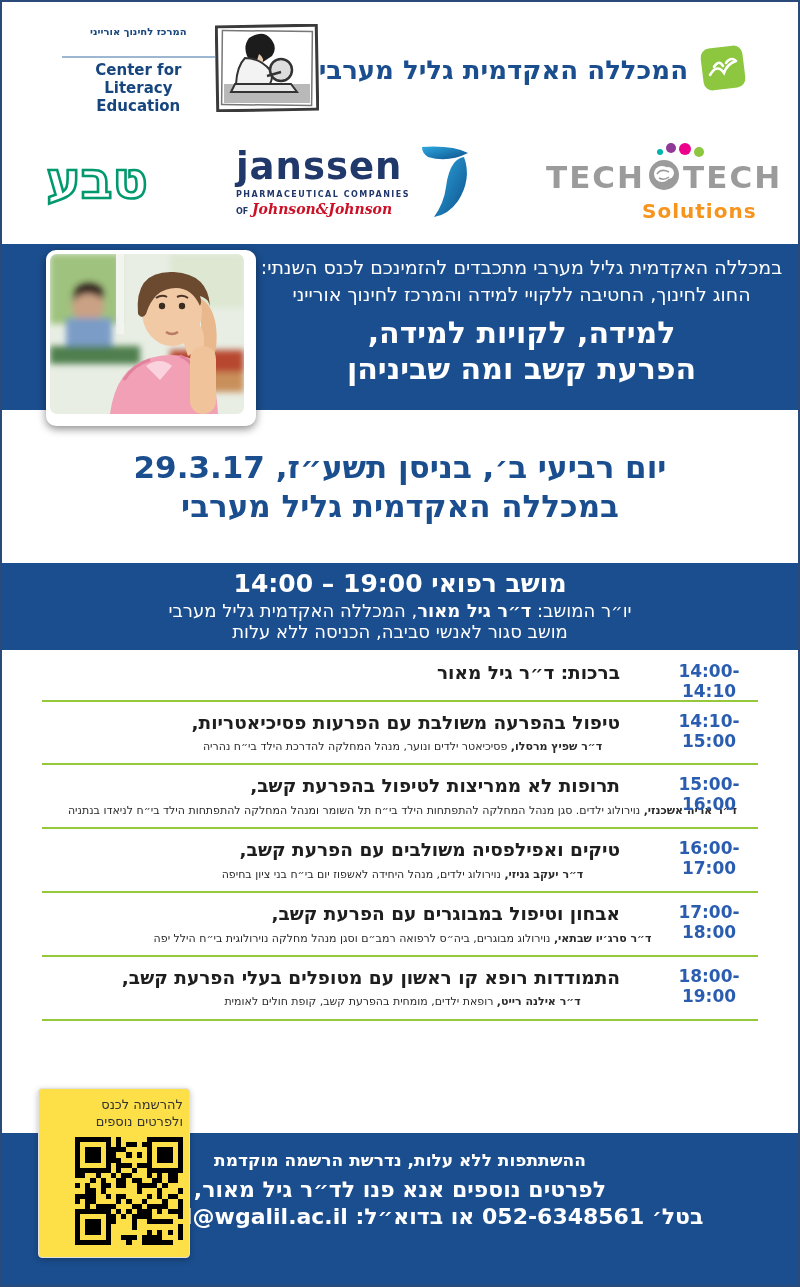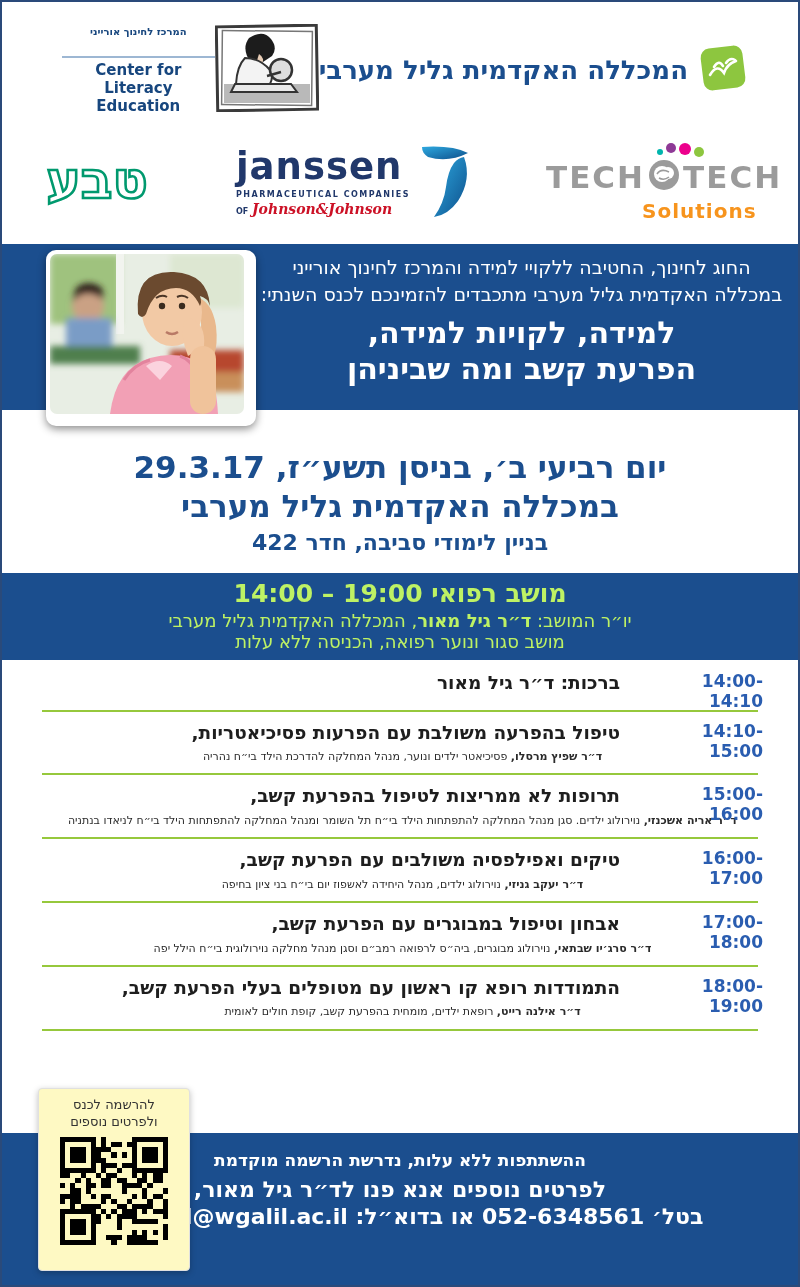--- a/index.html
+++ b/index.html
@@ -34,36 +34,36 @@
     box-shadow:0 3px 8px rgba(0,0,0,.45);padding:4px;z-index:2;}
   .photo-card svg{display:block;border-radius:7px;}
   .banner-text{position:absolute;left:255px;right:12px;top:10px;text-align:center;color:#fff;direction:rtl;}
   .banner-text .lead{font-size:19px;line-height:1.4;}
   .banner-text h1{margin:8px 0 0 0;font-size:30px;line-height:1.2;font-weight:bold;}
   
   .when{text-align:center;direction:rtl;color:#1b4e8e;margin-top:38px;}
   .when .big{font-size:31px;font-weight:bold;line-height:1.25;}
   .when .small{font-size:22px;font-weight:bold;margin-top:4px;}
   
-  .session-band{margin-top:18px;background:#1b4e8e;color:#bef264;text-align:center;direction:rtl;padding:6px 10px 8px 10px;}
+  .session-band{margin-top:37px;background:#1b4e8e;color:#ffffff;text-align:center;direction:rtl;padding:6px 10px 8px 10px;}
   .session-band .title{font-size:25px;font-weight:bold;}
   .session-band .chair{font-size:18px;margin-top:2px;}
   .session-band .note{font-size:18px;}
   .ltr{direction:ltr;unicode-bidi:isolate;}
   
   .schedule{direction:rtl;padding-top:2px;}
   .row{position:relative;padding:9px 35px 9px 40px;min-height:30px;}
-  .time{position:absolute;right:35px;top:9px;width:108px;text-align:right;direction:ltr;unicode-bidi:isolate;
+  .time{position:absolute;right:35px;top:9px;width:108px;text-align:center;direction:ltr;unicode-bidi:isolate;
     color:#2a5db0;font-weight:bold;font-size:17px;}
   .row .title{margin-right:143px;text-align:right;font-size:18.5px;font-weight:bold;color:#1e1e1e;line-height:1.3;}
   .row .detail{margin:4px auto 0 auto;max-width:690px;text-align:center;font-size:11px;color:#2b2b2b;line-height:1.45;}
   .sep{height:2px;background:#96c83c;margin:0 40px;}
   
-  .qr-card{position:absolute;left:36px;top:1086px;width:138px;background:#fef9c3;border:1px solid #e0e0e0;border-radius:4px;
-    box-shadow:0 2px 6px rgba(0,0,0,.25);text-align:center;padding:8px 6px 21px 6px;z-index:3;direction:rtl;}
+  .qr-card{position:absolute;left:36px;top:1086px;width:138px;background:#fde047;border:1px solid #e0e0e0;border-radius:4px;
+    box-shadow:0 2px 6px rgba(0,0,0,.25);text-align:right;padding:8px 6px 8px 6px;z-index:3;direction:rtl;}
   .qr-card .lbl{font-size:13px;color:#333;line-height:1.3;}
   .qr-card svg{margin-top:6px;}
   
   .curl-shadow{position:absolute;left:0;right:0;top:1154px;height:10px;
     background:radial-gradient(ellipse 60% 100% at 50% 100%, rgba(0,0,0,.35), rgba(0,0,0,0) 75%);}
   .footer{position:absolute;left:0;right:0;bottom:0;height:152px;background:#1b4e8e;color:#fff;text-align:center;direction:rtl;}
   .footer .l1{font-size:17px;font-weight:bold;margin-top:17px;}
   .footer .l2{font-size:22px;font-weight:bold;margin-top:7px;}
   .footer .l3{font-size:22px;font-weight:bold;margin-top:2px;}
 </style>
@@ -192,45 +192,44 @@
         <path d="M116 78 q6 4 12 0" stroke="#b97a66" stroke-width="2.5" fill="none"></path>
         <path d="M140 64 q16 6 14 28 l-16 10 q-8 -20 -4 -34z" fill="#f2c9a5"></path>
         <path d="M60 160 q6 -46 40 -56 q30 -8 52 6 q14 10 16 50z" fill="#f2a0b5"></path>
         <path d="M74 126 q10 -16 26 -20 M146 120 q-4 -14 -16 -18" stroke="#e2839d" stroke-width="3" fill="none"></path>
         <path d="M96 112 q14 -10 26 0 l-12 14z" fill="#fbd3de"></path>
         <rect x="140" y="92" width="26" height="68" rx="13" fill="#f0c39b"></rect>
       </svg>
     </div>
     <div class="banner-text">
       <div class="lead">
+        <div>במכללה האקדמית גליל מערבי מתכבדים להזמינכם לכנס השנתי:</div>
         <div>החוג לחינוך, החטיבה ללקויי למידה והמרכז לחינוך אורייני</div>
-        <div>במכללה האקדמית גליל מערבי מתכבדים להזמינכם לכנס השנתי:</div>
       </div>
       <h1>
         <div>למידה, לקויות למידה,</div>
         <div>הפרעת קשב ומה שביניהן</div>
       </h1>
     </div>
   </section>
 
   <section class="when">
     <div class="big">יום רביעי ב׳, בניסן תשע״ז, 29.3.17</div>
     <div class="big">במכללה האקדמית גליל מערבי</div>
-    <div class="small">בניין לימודי סביבה, חדר 422</div>
   </section>
 
   <section class="session-band">
     <div class="title">
       <span>מושב רפואי</span>
       <span class="ltr">14:00 – 19:00</span>
     </div>
     <div class="chair">
       <span>יו״ר המושב: </span><b>ד״ר גיל מאור</b><span>, המכללה האקדמית גליל מערבי</span>
     </div>
-    <div class="note">מושב סגור ונוער רפואה, הכניסה ללא עלות</div>
+    <div class="note">מושב סגור לאנשי סביבה, הכניסה ללא עלות</div>
   </section>
 
   <section class="schedule">
 
     <div class="row">
       <span class="time">14:00-14:10</span>
       <div class="title">ברכות: ד״ר גיל מאור</div>
     </div>
     <div class="sep"></div>
 

